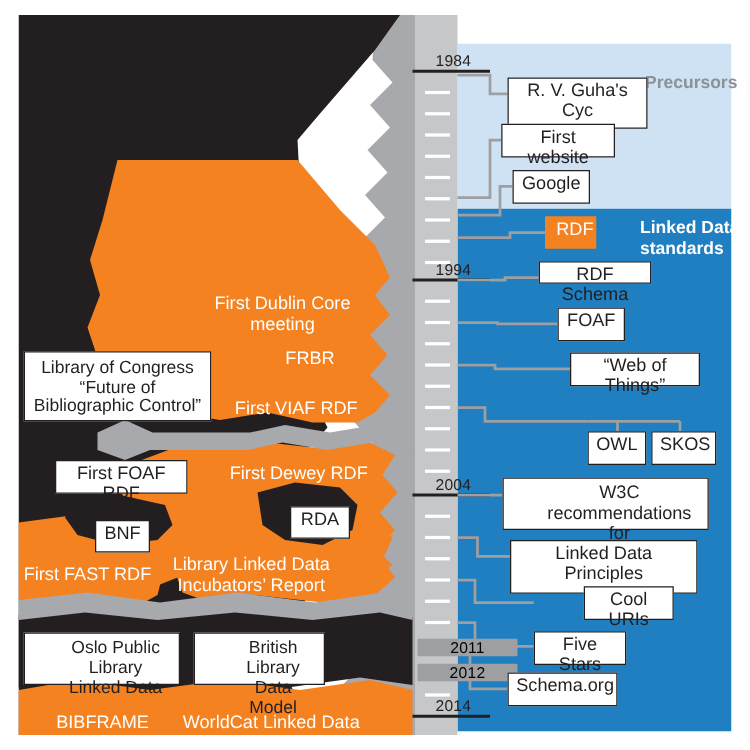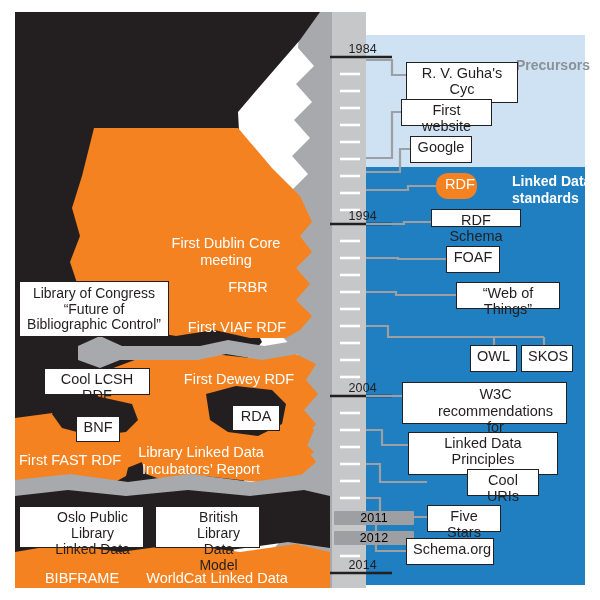--- a/index.html
+++ b/index.html
@@ -208,21 +208,21 @@
   <div class="yr boxed" style="left:334px;top:511px;">2011</div>
   <div class="yr boxed" style="left:334px;top:531px;">2012</div>
   <div class="yr" style="left:331px;top:558px;">2014</div>
 
   <div class="box" style="left:406px;top:62px;width:112px;height:41px;">R. V. Guha's Cyc</div>
 
   <div class="box" style="left:401px;top:99px;width:91px;height:27px;">First website</div>
 
   <div class="box" style="left:410px;top:136px;width:62px;height:27px;">Google</div>
 
-  <div class="chip" style="left:436px;top:173px;width:41px;height:26px;border-radius:12px;">RDF</div>
+  <div class="chip" style="left:436px;top:173px;width:41px;height:26px;">RDF</div>
 
   <div class="box" style="left:431px;top:209px;width:90px;height:18px;">RDF Schema</div>
 
   <div class="box" style="left:446px;top:246px;width:54px;height:27px;">FOAF</div>
 
   <div class="box" style="left:456px;top:282px;width:104px;height:27px;">“Web of Things”</div>
 
   <div class="box" style="left:470px;top:345px;width:47px;height:27px;">OWL</div>
 
   <div class="box" style="left:521px;top:345px;width:52px;height:27px;">SKOS</div>
@@ -245,21 +245,21 @@
   <div class="onorange" style="left:216px;top:279px;width:64px;">FRBR</div>
 
   <div class="box" style="left:19px;top:281px;width:150px;height:56px;padding-top:4px;font-size:14px;">
     <div>Library of Congress</div>
     <div>“Future of</div>
     <div>Bibliographic Control”</div>
   </div>
 
   <div class="onorange" style="left:182px;top:319px;width:110px;">First VIAF RDF</div>
 
-  <div class="box" style="left:44px;top:368px;width:106px;height:27px;">Cool LCSH RDF</div>
+  <div class="box" style="left:44px;top:368px;width:106px;height:27px;">First FOAF RDF</div>
 
   <div class="onorange" style="left:182px;top:371px;width:114px;">First Dewey RDF</div>
 
   <div class="box" style="left:232px;top:405px;width:48px;height:26px;">RDA</div>
 
   <div class="box" style="left:76px;top:416px;width:44px;height:26px;">BNF</div>
 
   <div class="onorange" style="left:14px;top:452px;width:112px;">First FAST RDF</div>
 
   <div class="onorange" style="left:136px;top:444px;width:130px;">

